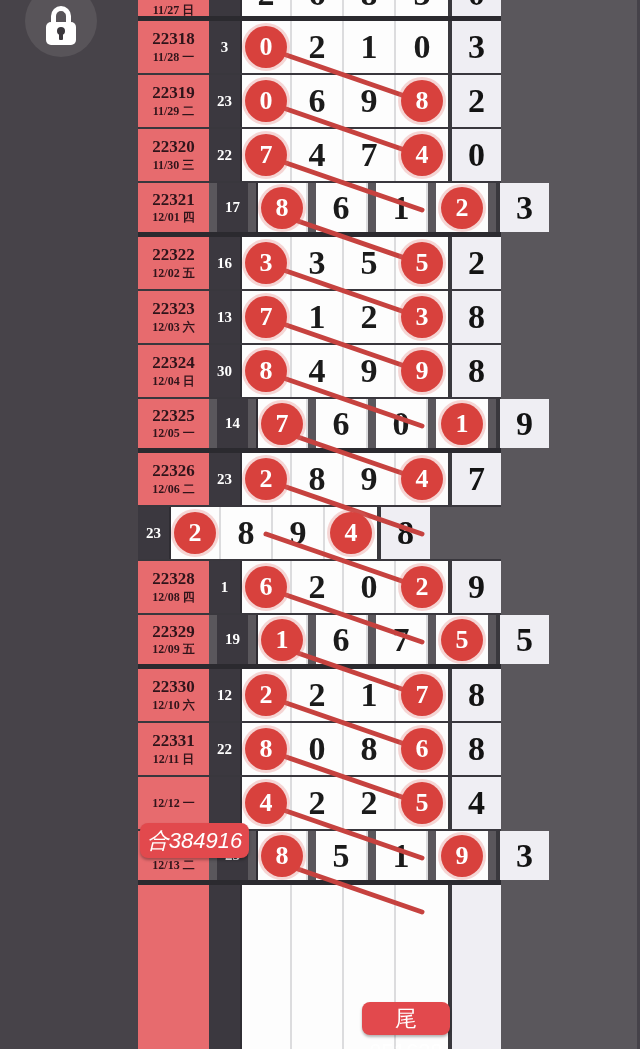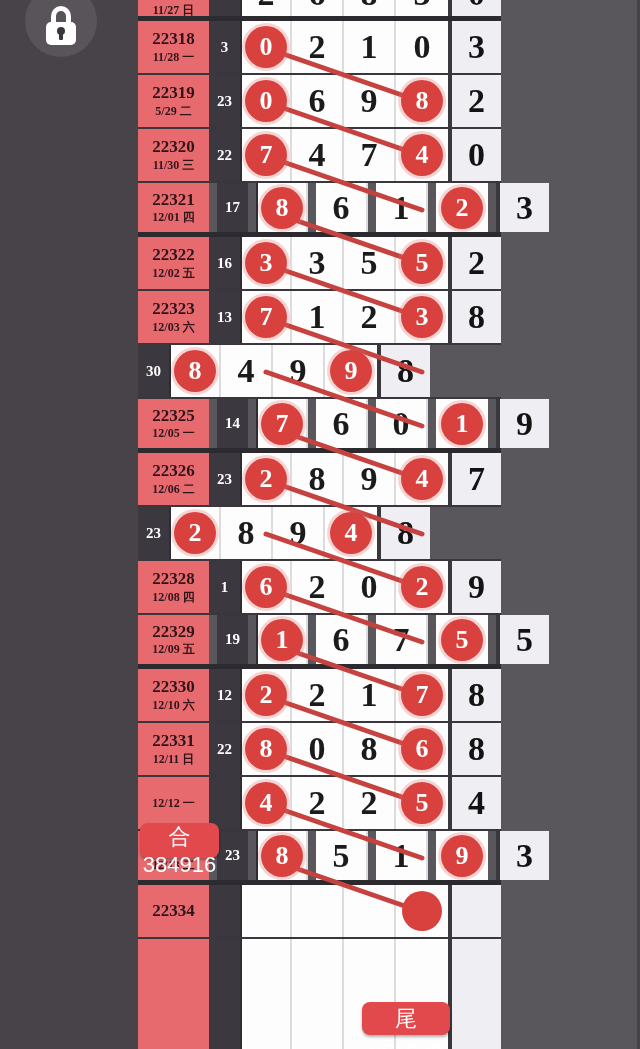--- a/index.html
+++ b/index.html
@@ -46,21 +46,21 @@
         display:flex;align-items:center;justify-content:center;
         font-size:26px;font-weight:bold;font-family:"Liberation Serif", serif;
         position:relative;z-index:6;box-shadow:0 0 0 3px rgba(226,110,106,0.28);}
   .solid{width:40px;height:40px;border-radius:50%;background:#d8413d;position:relative;z-index:6;}
 
   #lines{position:absolute;left:0;top:0;width:363px;height:1049px;z-index:5;pointer-events:none;}
 
   .badge{position:absolute;z-index:9;background:#e2494d;color:#ffffff;
          font-family:"Liberation Sans", sans-serif;font-size:22px;text-align:center;
          border-radius:8px;box-shadow:0 2px 3px rgba(0,0,0,0.3);}
-  .badge-sum{left:2px;top:823px;width:79px;height:35px;line-height:28px;}
+  .badge-sum{left:2px;top:823px;width:109px;height:35px;line-height:35px;font-style:italic;}
   .badge-tail{left:224px;top:1002px;width:88px;height:33px;line-height:33px;}
 </style>
 </head>
 <body>
 
 <div class="stage">
   <div class="bg-left"></div>
   <div class="edge-right"></div>
 
   <div class="lock">
@@ -115,21 +115,21 @@
           <span class="circ">0</span>
         </div>
         <div class="cell grid sep">2</div>
         <div class="cell grid sep">1</div>
         <div class="cell grid">0</div>
         <div class="cell tail">3</div>
       </div>
       <div class="row thin">
         <div class="cell pink">
           <div class="period">22319</div>
-          <div class="date">5/29 二</div>
+          <div class="date">11/29 二</div>
         </div>
         <div class="cell dark">23</div>
         <div class="cell grid first sep">
           <span class="circ">0</span>
         </div>
         <div class="cell grid sep">6</div>
         <div class="cell grid sep">9</div>
         <div class="cell grid">
           <span class="circ">8</span>
         </div>
@@ -193,20 +193,24 @@
           <span class="circ">7</span>
         </div>
         <div class="cell grid sep">1</div>
         <div class="cell grid sep">2</div>
         <div class="cell grid">
           <span class="circ">3</span>
         </div>
         <div class="cell tail">8</div>
       </div>
       <div class="row thin">
+        <div class="cell pink">
+          <div class="period">22324</div>
+          <div class="date">12/04 日</div>
+        </div>
         <div class="cell dark">30</div>
         <div class="cell grid first sep">
           <span class="circ">8</span>
         </div>
         <div class="cell grid sep">4</div>
         <div class="cell grid sep">9</div>
         <div class="cell grid">
           <span class="circ">9</span>
         </div>
         <div class="cell tail">8</div>
@@ -342,33 +346,20 @@
         <div class="cell dark">23</div>
         <div class="cell grid first sep">
           <span class="circ">8</span>
         </div>
         <div class="cell grid sep">5</div>
         <div class="cell grid sep">1</div>
         <div class="cell grid">
           <span class="circ">9</span>
         </div>
         <div class="cell tail">3</div>
-      </div>
-      <div class="row thin">
-        <div class="cell pink">
-          <div class="period">22334</div>
-        </div>
-        <div class="cell dark"></div>
-        <div class="cell grid first sep"></div>
-        <div class="cell grid sep"></div>
-        <div class="cell grid sep"></div>
-        <div class="cell grid">
-          <span class="solid"></span>
-        </div>
-        <div class="cell tail"></div>
       </div>
       <div class="row footer">
         <div class="cell pink"></div>
         <div class="cell dark"></div>
         <div class="cell grid first sep"></div>
         <div class="cell grid sep"></div>
         <div class="cell grid sep"></div>
         <div class="cell grid"></div>
         <div class="cell tail"></div>
       </div>

